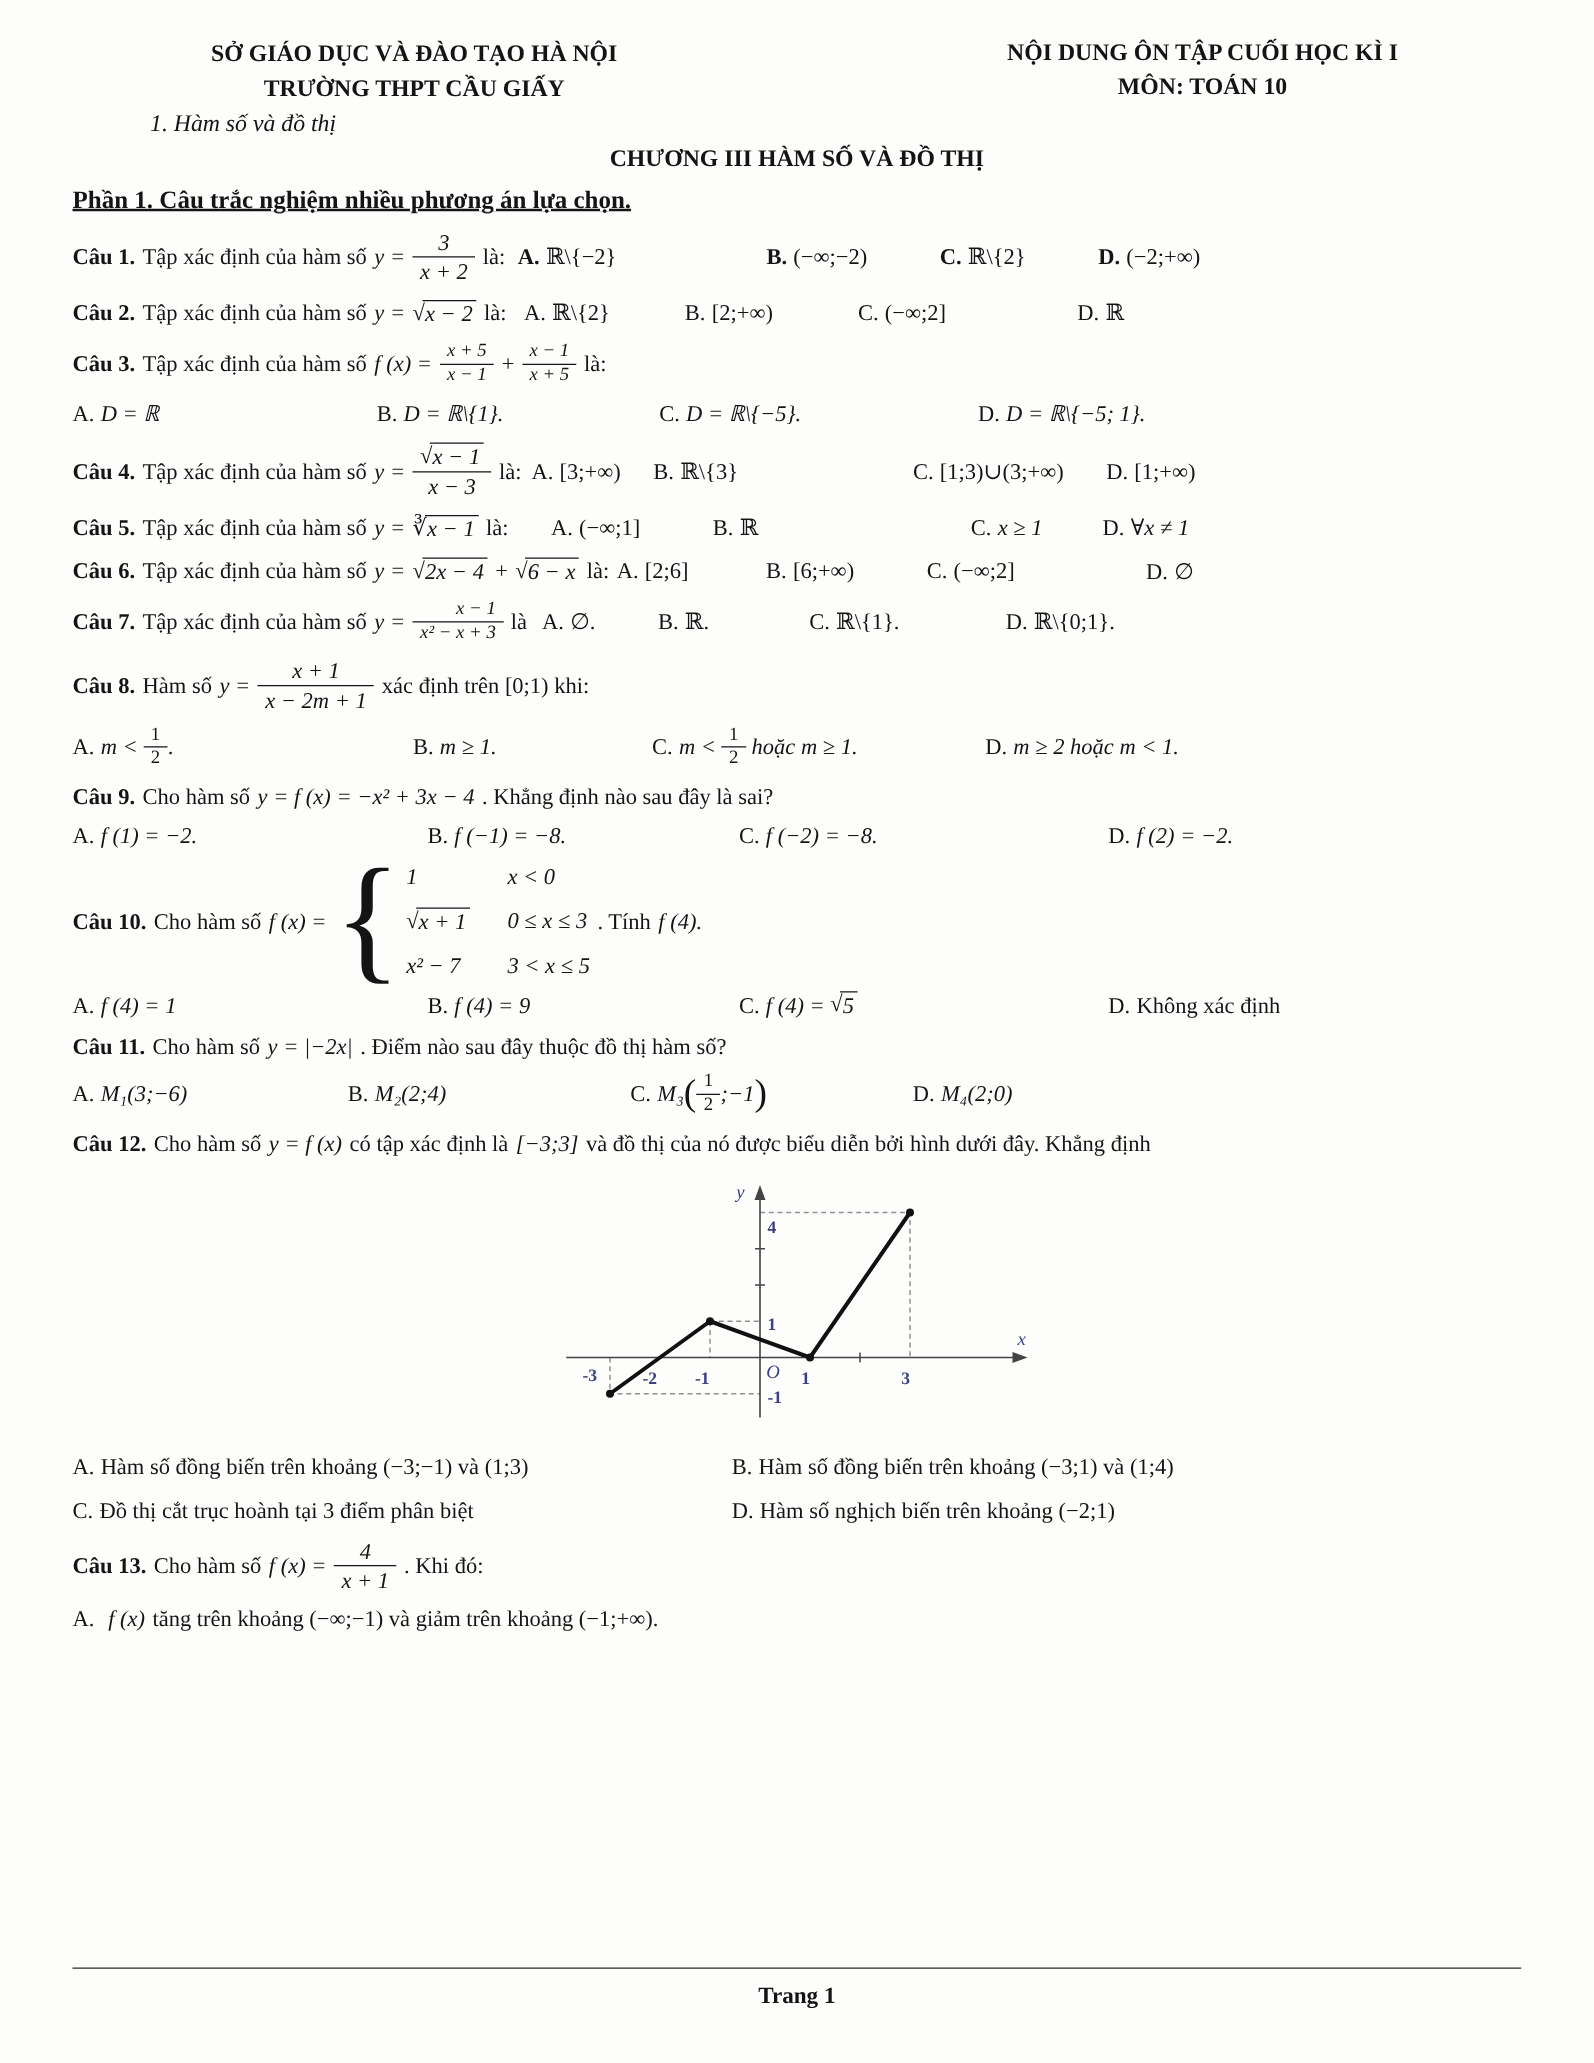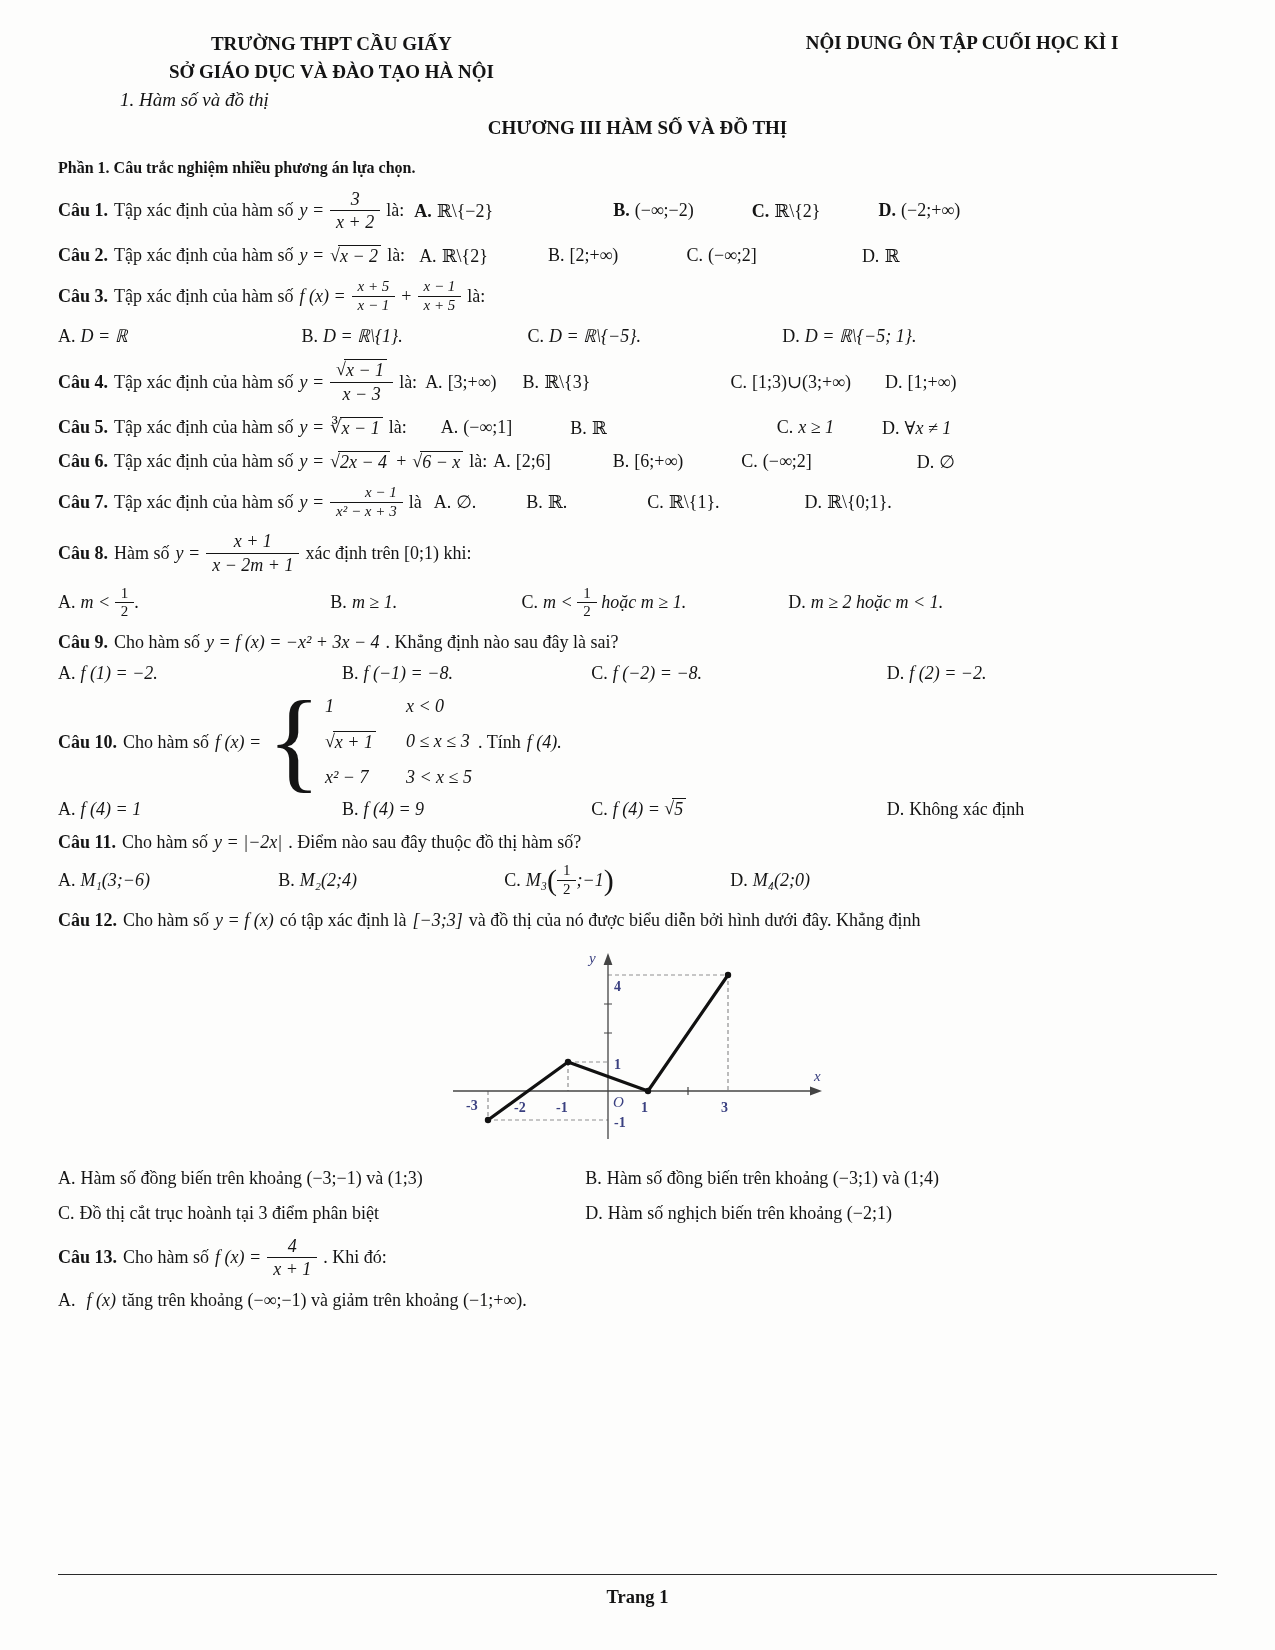--- a/index.html
+++ b/index.html
@@ -7,21 +7,21 @@
         box-sizing:border-box;padding:30px 58px 0 58px;color:#141414;
         font-family:"Liberation Serif","DejaVu Serif",serif;font-size:18px;}
   
   .hdr{display:flex;justify-content:space-between;align-items:flex-start;}
   .hdr-left{width:42%;text-align:center;font-weight:bold;font-size:19px;line-height:1.45;margin-left:30px;}
   .hdr-right{width:44%;text-align:center;font-weight:bold;font-size:19px;line-height:1.4;}
   
   .intro-label{font-weight:bold;font-style:italic;font-size:19px;margin-top:8px;}
   .intro-item{font-style:italic;font-size:19px;margin-left:62px;line-height:1.55;}
   .chapter{text-align:center;font-weight:bold;font-size:19px;margin-top:2px;}
-  .part{font-weight:bold;font-size:16px;margin-top:20px;}
+  .part{font-weight:bold;font-size:20px;margin-top:10px;text-decoration:underline;}
   
   .q{margin-top:12px;}
   .line{display:flex;align-items:center;flex-wrap:nowrap;}
   .line > :not(:first-child){margin-left:6px;}
   .qno{font-weight:bold;white-space:nowrap;}
   .t{white-space:nowrap;}
   .m{font-style:italic;}
   .opt{white-space:nowrap;}
   .k{margin-right:5px;font-weight:normal;}
   .kb{margin-right:5px;font-weight:bold;}
@@ -58,25 +58,26 @@
   .footer{position:absolute;left:58px;right:58px;bottom:42px;border-top:1.5px solid #2a2a2a;
           text-align:center;padding-top:12px;font-weight:bold;font-size:18.5px;}
 </style>
 </head>
 <body>
 
 <div class="page">
 
   <div class="hdr">
     <div class="hdr-left">
+      <div>SỞ GIÁO DỤC VÀ ĐÀO TẠO HÀ NỘI</div>
       <div>TRƯỜNG THPT CẦU GIẤY</div>
-      <div>SỞ GIÁO DỤC VÀ ĐÀO TẠO HÀ NỘI</div>
     </div>
     <div class="hdr-right">
       <div>NỘI DUNG ÔN TẬP CUỐI HỌC KÌ I</div>
+      <div>MÔN: TOÁN 10</div>
     </div>
   </div>
 
   <div class="intro-item">1. Hàm số và đồ thị</div>
   <div class="chapter">CHƯƠNG III HÀM SỐ VÀ ĐỒ THỊ</div>
   <div class="part">Phần 1. Câu trắc nghiệm nhiều phương án lựa chọn.</div>
 
   <div class="q">
     <div class="line">
       <span class="qno">Câu 1.</span>

